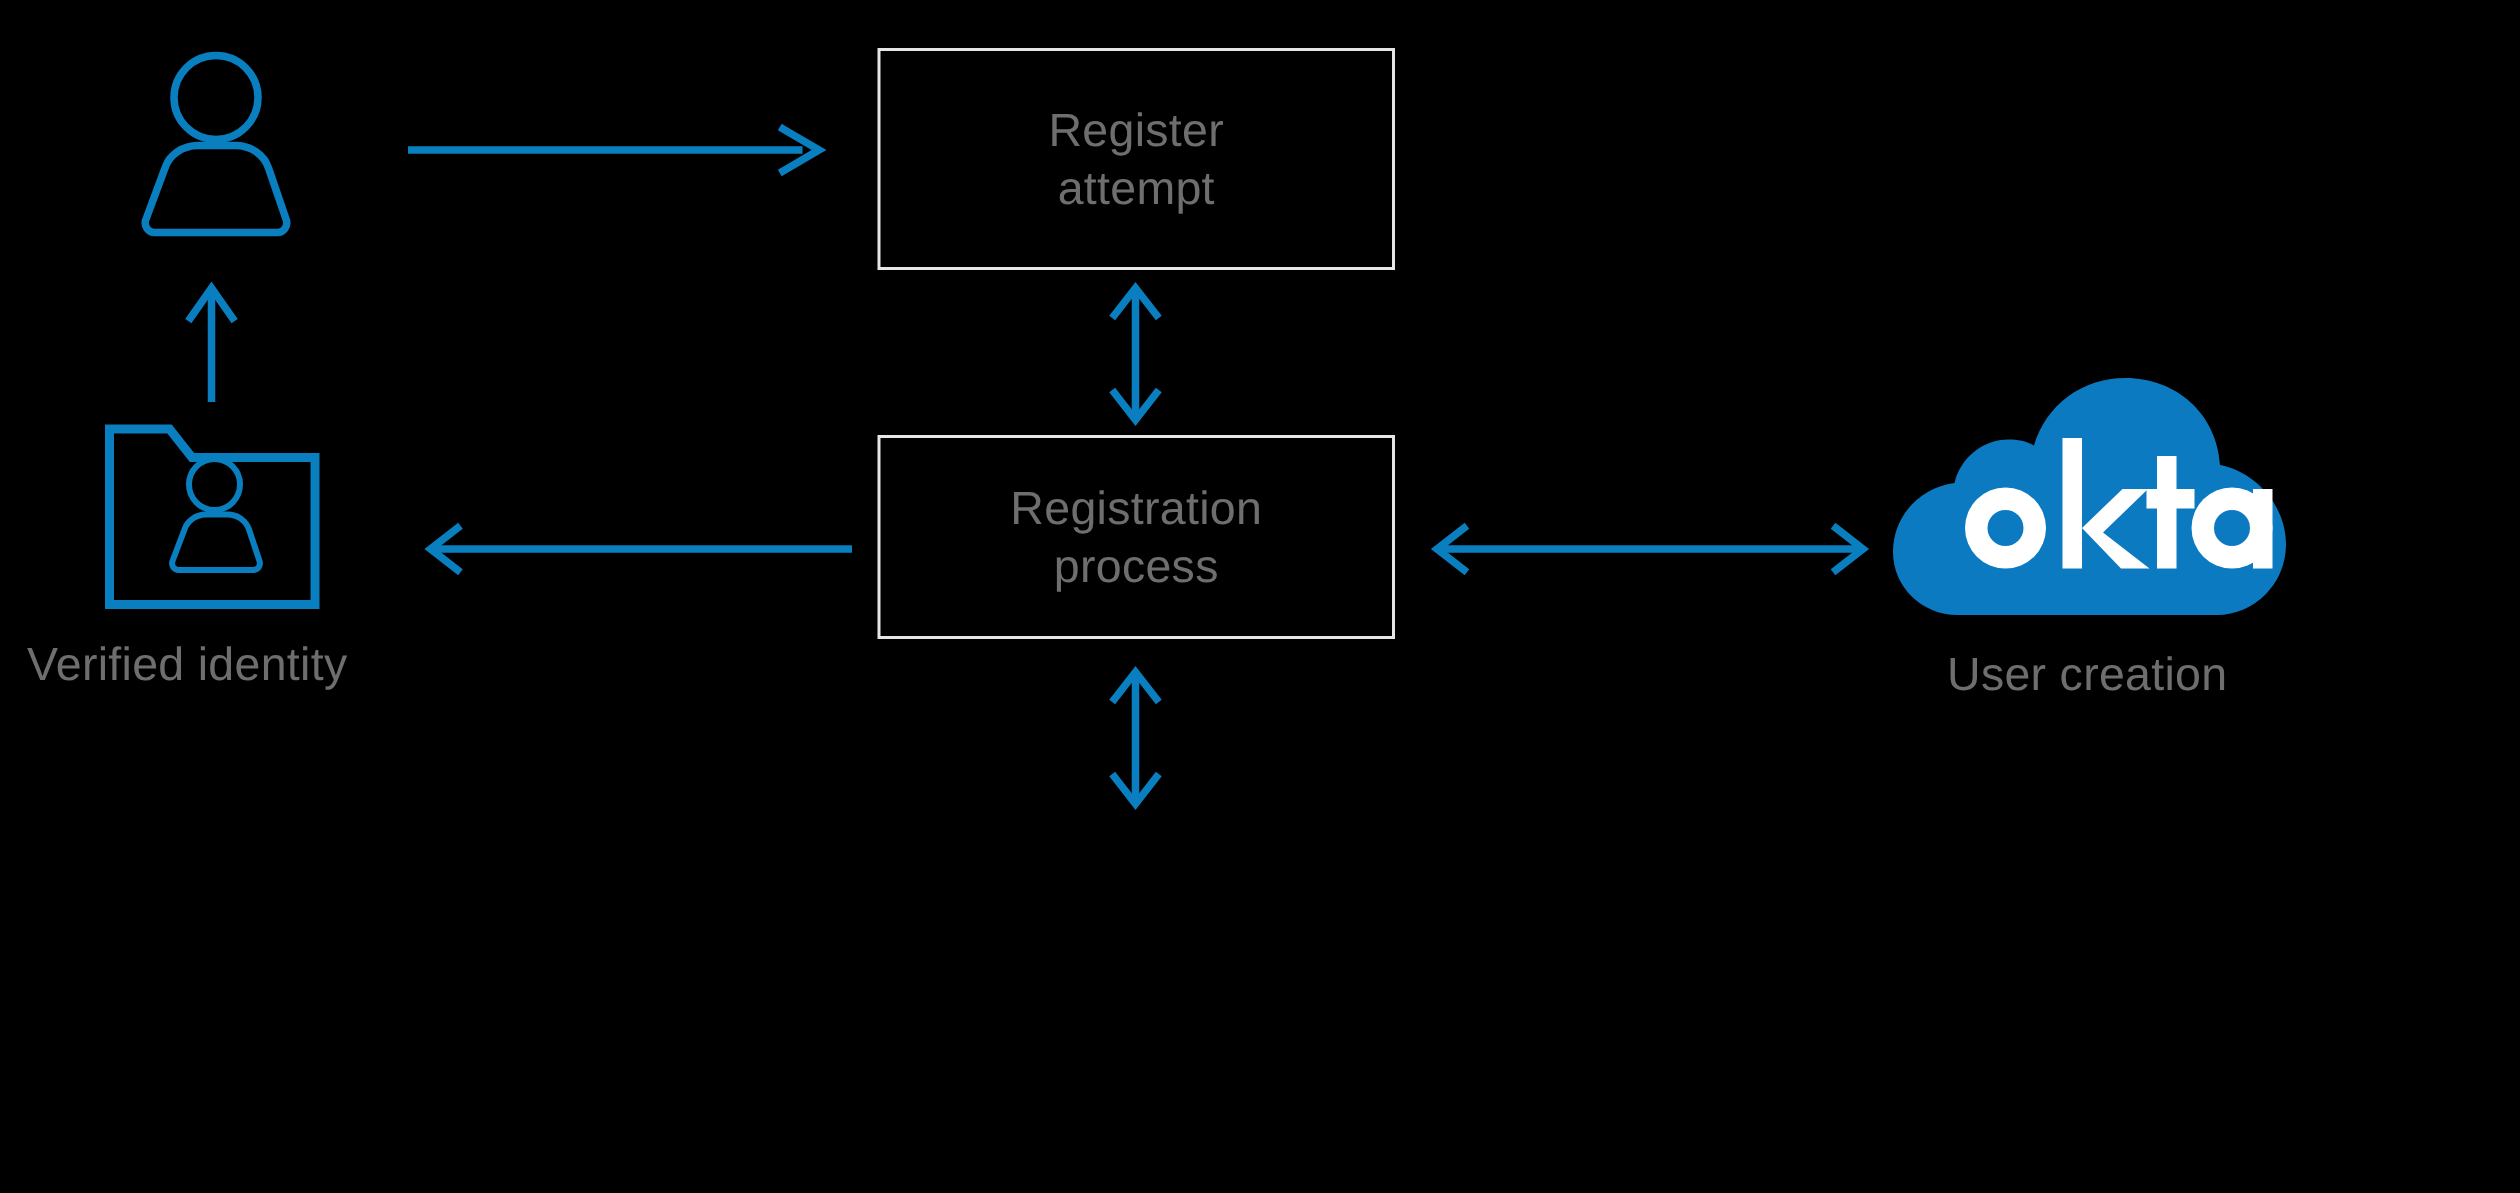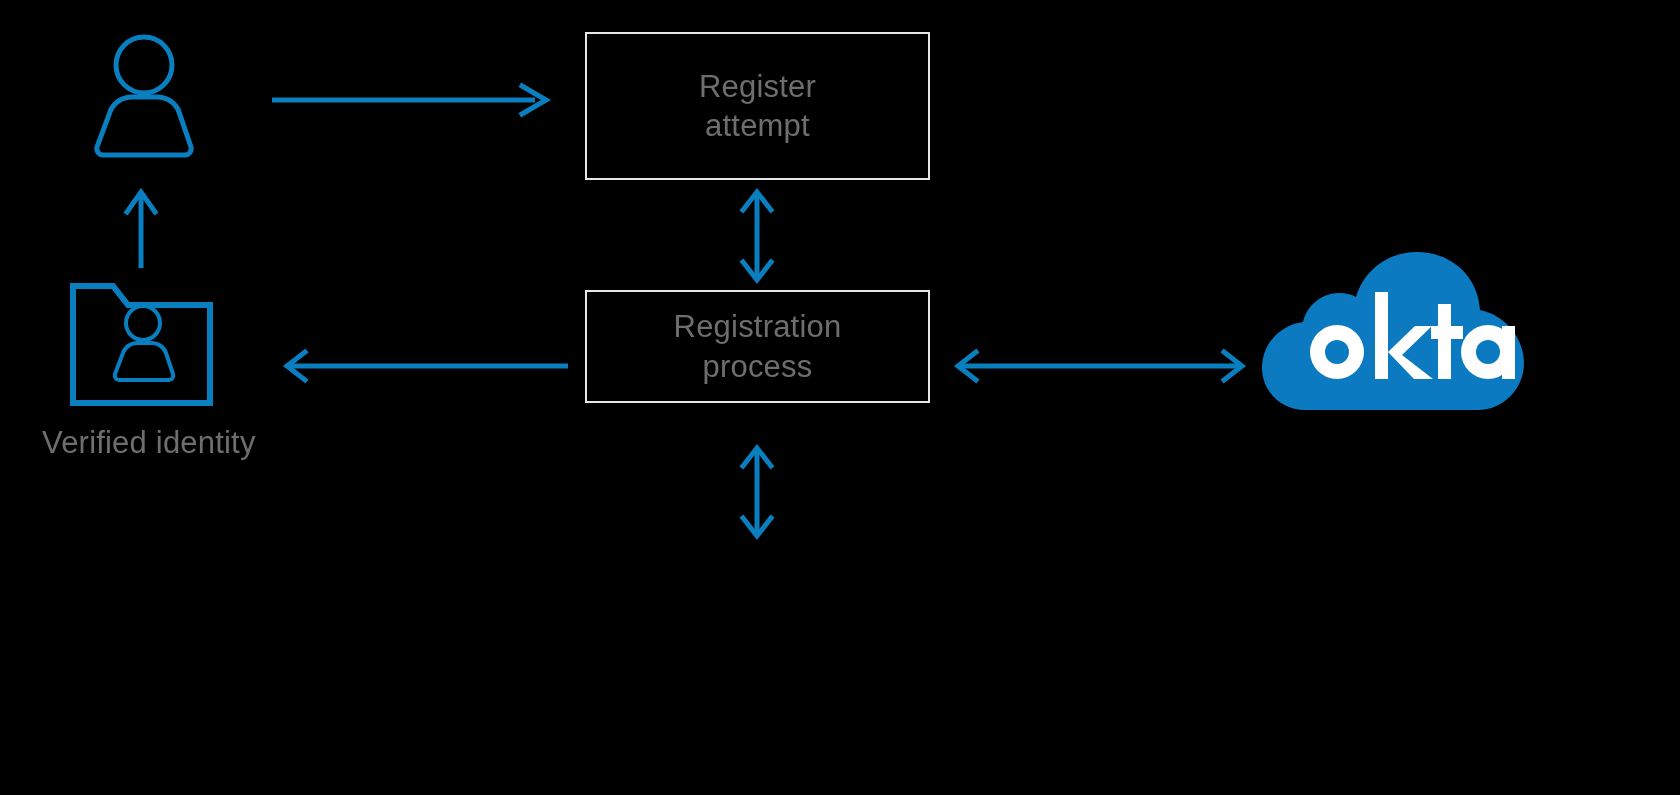--- a/index.html
+++ b/index.html
@@ -29,34 +29,34 @@
     justify-content: flex-end;
     text-align: center;
     color: #6e6e6e;
     font-size: 31px;
     line-height: 1.26;
     font-weight: 400;
     letter-spacing: 0.2px;
     background: transparent;
   }
   #box-register  { left: 585px; top: 32px;  width: 345px; height: 148px; }
-  #box-process   { left: 585px; top: 290px; width: 345px; height: 113px; }
+  #box-process   { left: 585px; top: 290px; width: 345px; height: 136px; }
   #box-proofing  { left: 585px; top: 545px; width: 345px; height: 148px; }
 
   .proc-label { display: block; width: 100%; white-space: pre-line; }
 
   
   .caption {
     position: absolute;
     color: #6e6e6e;
     font-size: 31px;
     letter-spacing: 0.2px;
     white-space: nowrap;
   }
-  #cap-verified { left: 18px;   top: 425px; margin-left: 24px; }
+  #cap-verified { left: 18px;   top: 425px; }
   #cap-okta     { left: 1298px; top: 432px; }
 
   
   .svg-layer {
     position: absolute;
     left: 0; top: 0;
     width: 1680px;
     height: 795px;
     overflow: visible;
   }
@@ -187,14 +187,15 @@
 
         <circle cx="226" cy="100" r="27" fill="#ffffff"></circle>
         <circle cx="226" cy="100" r="12" fill="#0c7ac0"></circle>
         <rect x="240" y="74" width="13" height="53" fill="#ffffff"></rect>
       </g>
     </svg>
   </div>
 
   <div class="caption" id="cap-verified">Verified identity</div>
 
+  <div class="caption" id="cap-okta">User creation</div>
 
 </div>
 
 </body></html>

